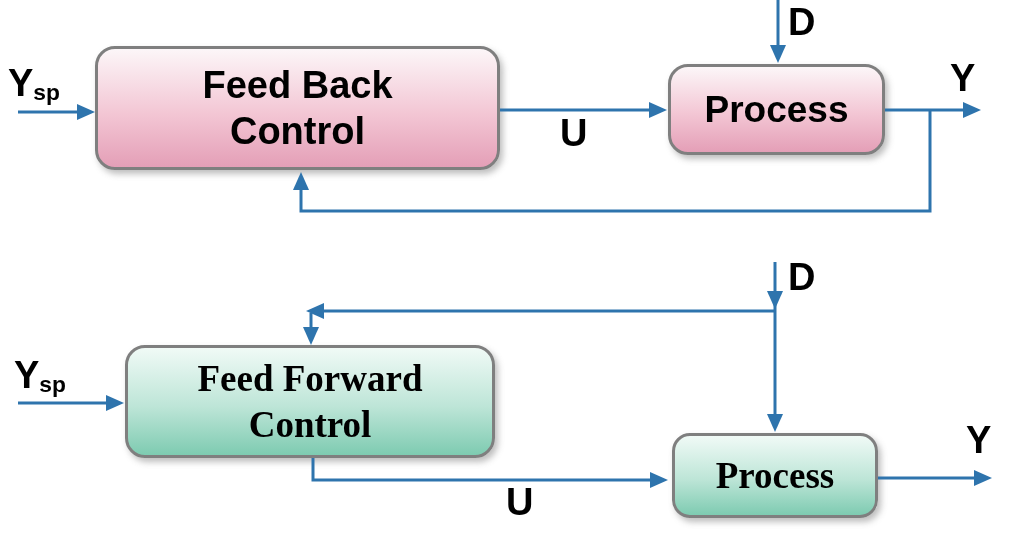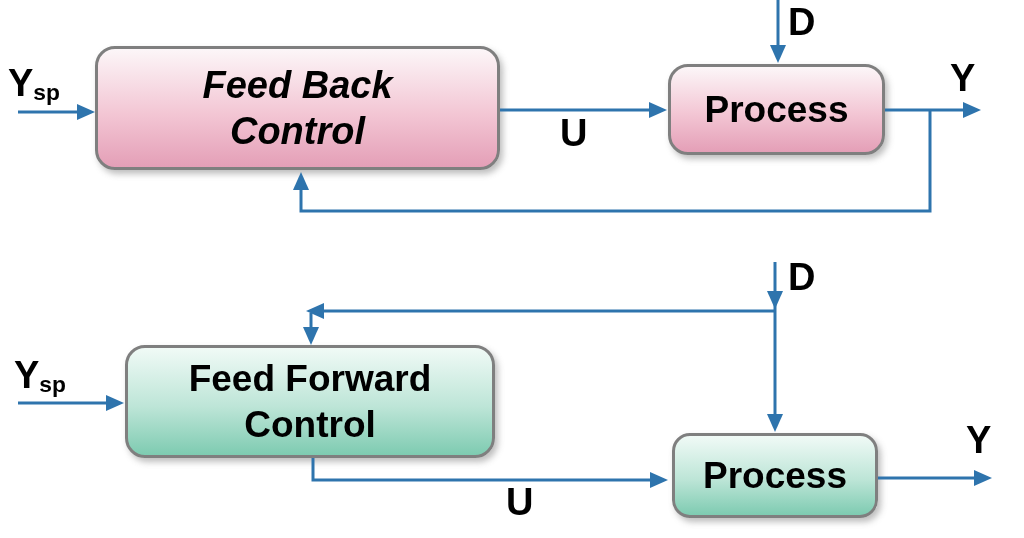--- a/index.html
+++ b/index.html
@@ -35,22 +35,23 @@
     background: linear-gradient(180deg,
       var(--color-feedback-box-top, #fcf6f8) 0%,
       var(--color-feedback-box-mid, #f3c6d4) 55%,
       var(--color-feedback-box-bottom, #e49fb7) 100%);
   }
   .green {
     background: linear-gradient(180deg,
       var(--color-feedforward-box-top, #f0faf6) 0%,
       var(--color-feedforward-box-mid, #bde5d7) 55%,
       var(--color-feedforward-box-bottom, #7ecbb1) 100%);
+    font-family: Liberation Serif, serif;
   }
-  #fbc-box      { left: 95px;  top: 46px;  width: 405px; height: 124px; font-size: 38px; font-style: italic; }
+  #fbc-box      { left: 95px;  top: 46px;  width: 405px; height: 124px; font-size: 38px; }
   #process-top  { left: 668px; top: 64px;  width: 217px; height: 91px;  font-size: 37px; }
   #ffc-box      { left: 125px; top: 345px; width: 370px; height: 113px; font-size: 37px; }
   #process-bot  { left: 672px; top: 433px; width: 206px; height: 85px;  font-size: 37px; border-radius: 18px; }
 
   
   .sig {
     position: absolute;
     font-weight: 700;
     font-size: 38px;
     color: #000;

